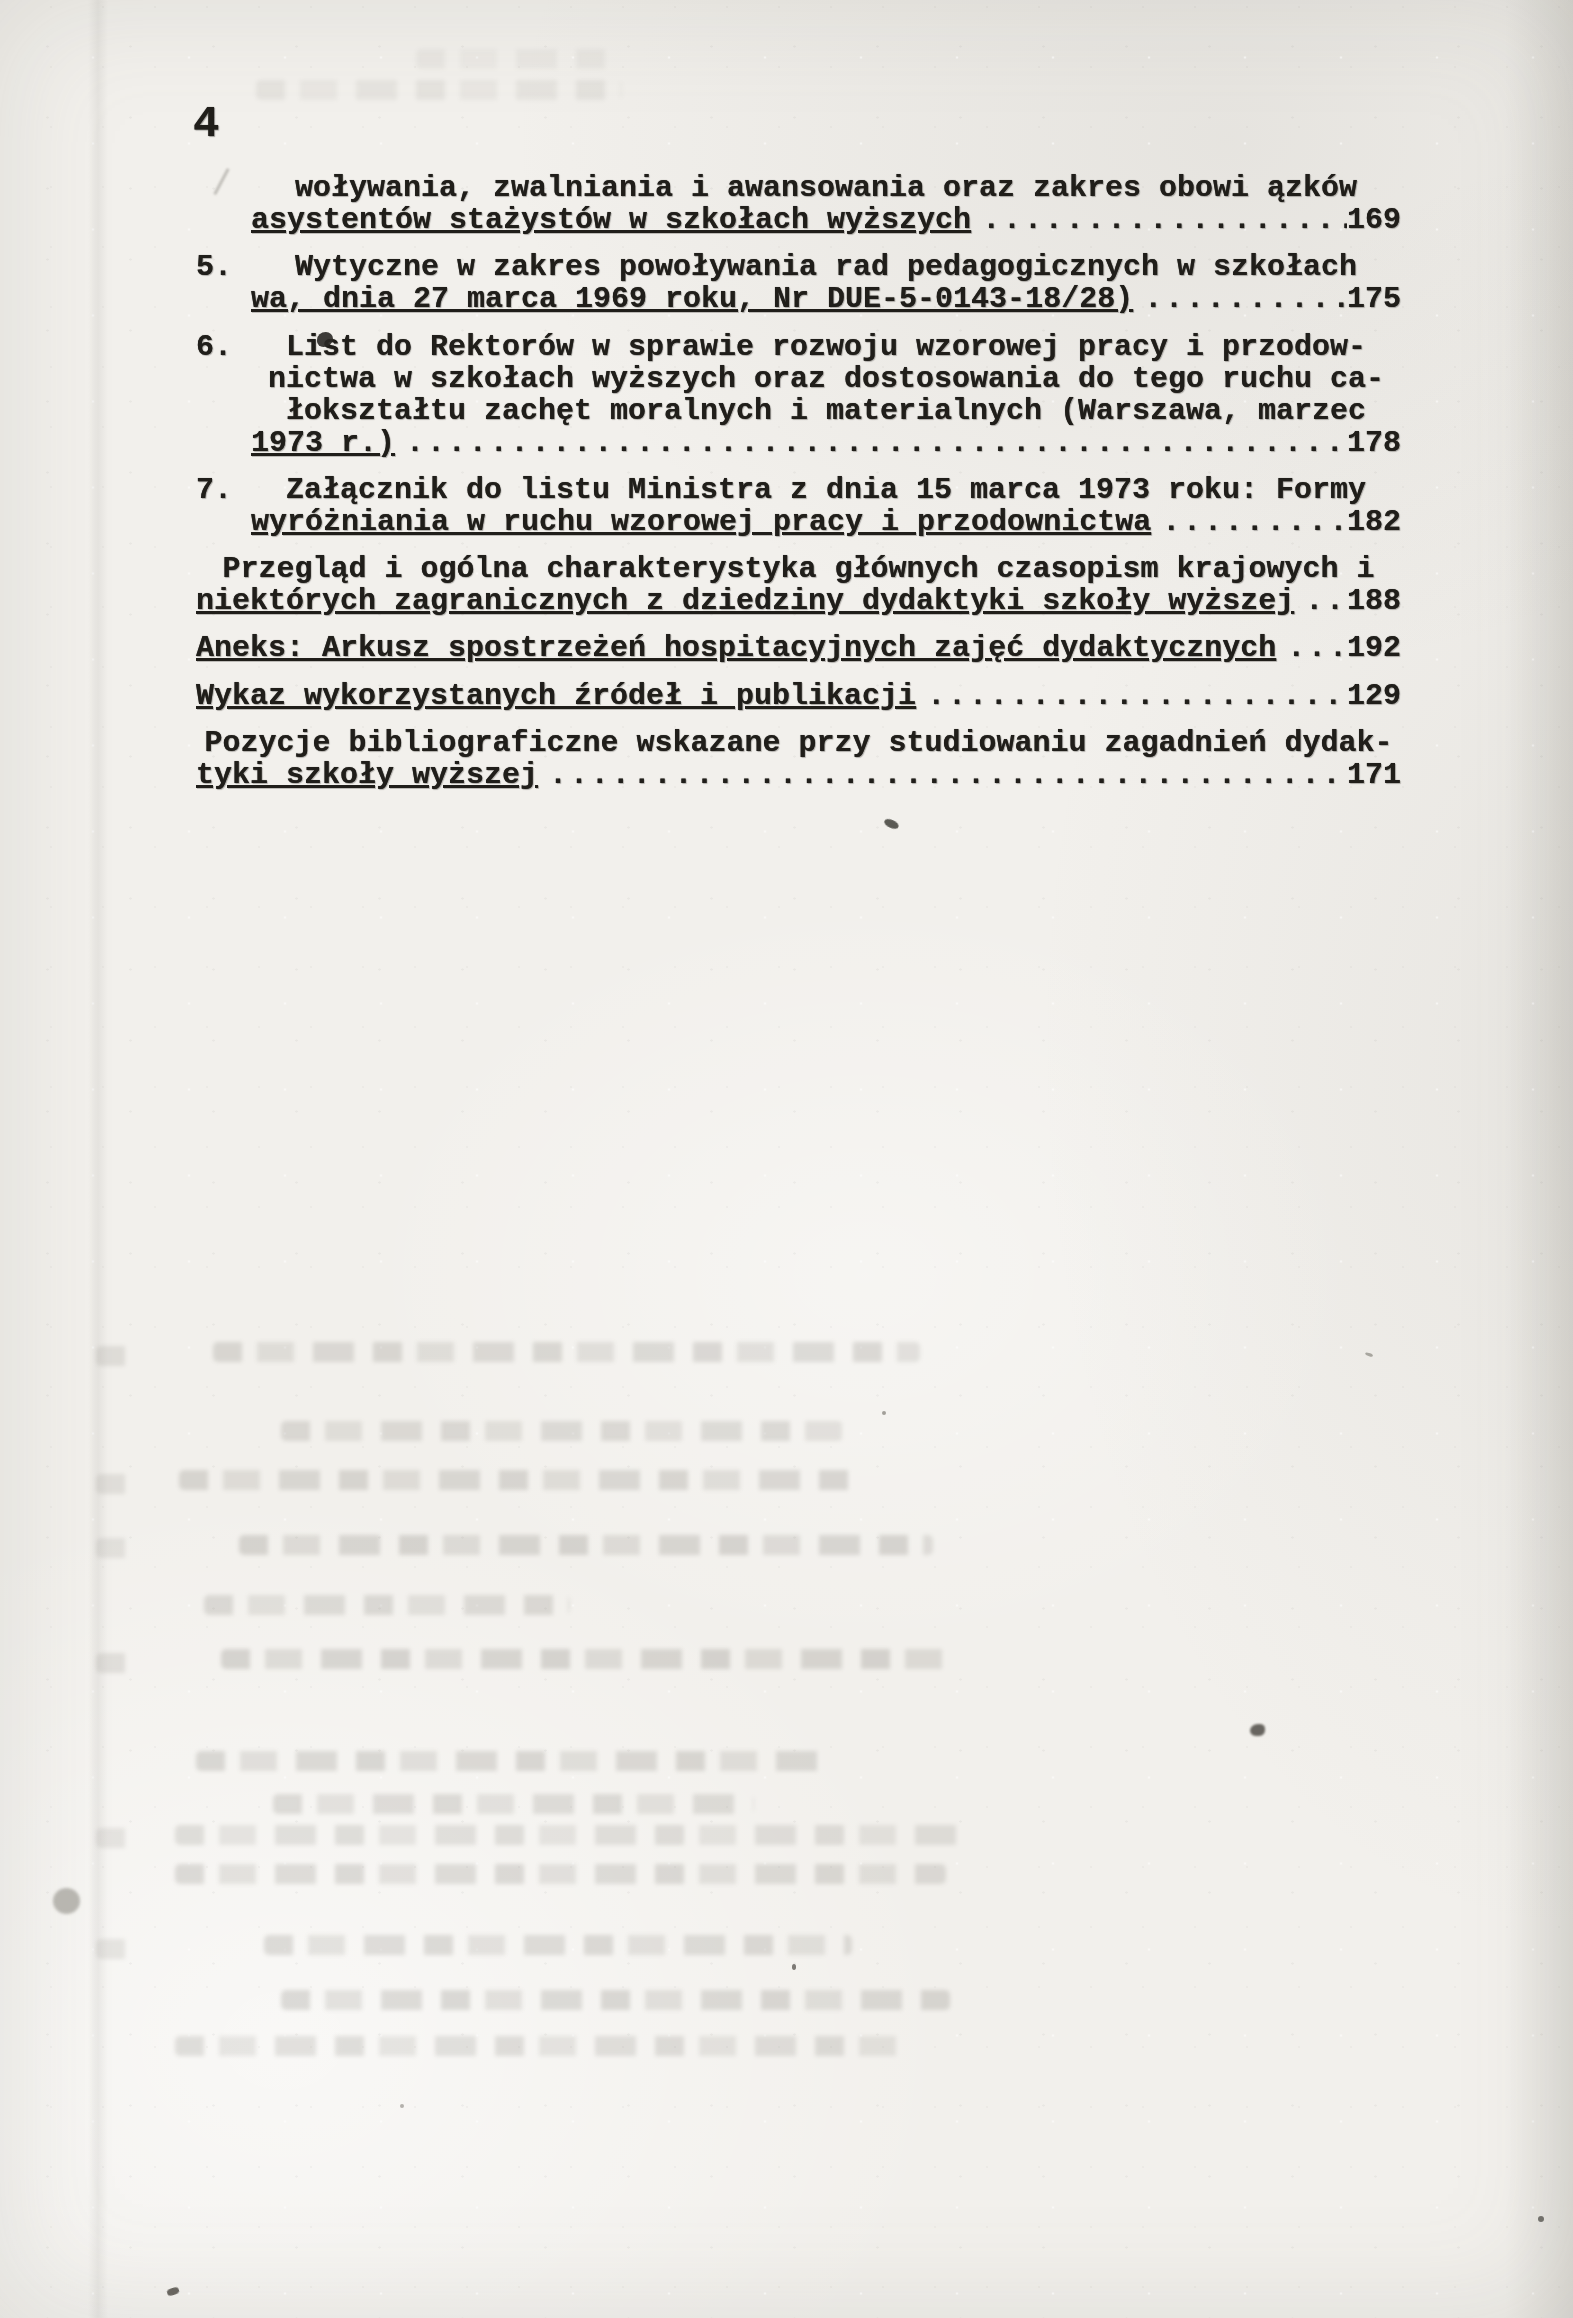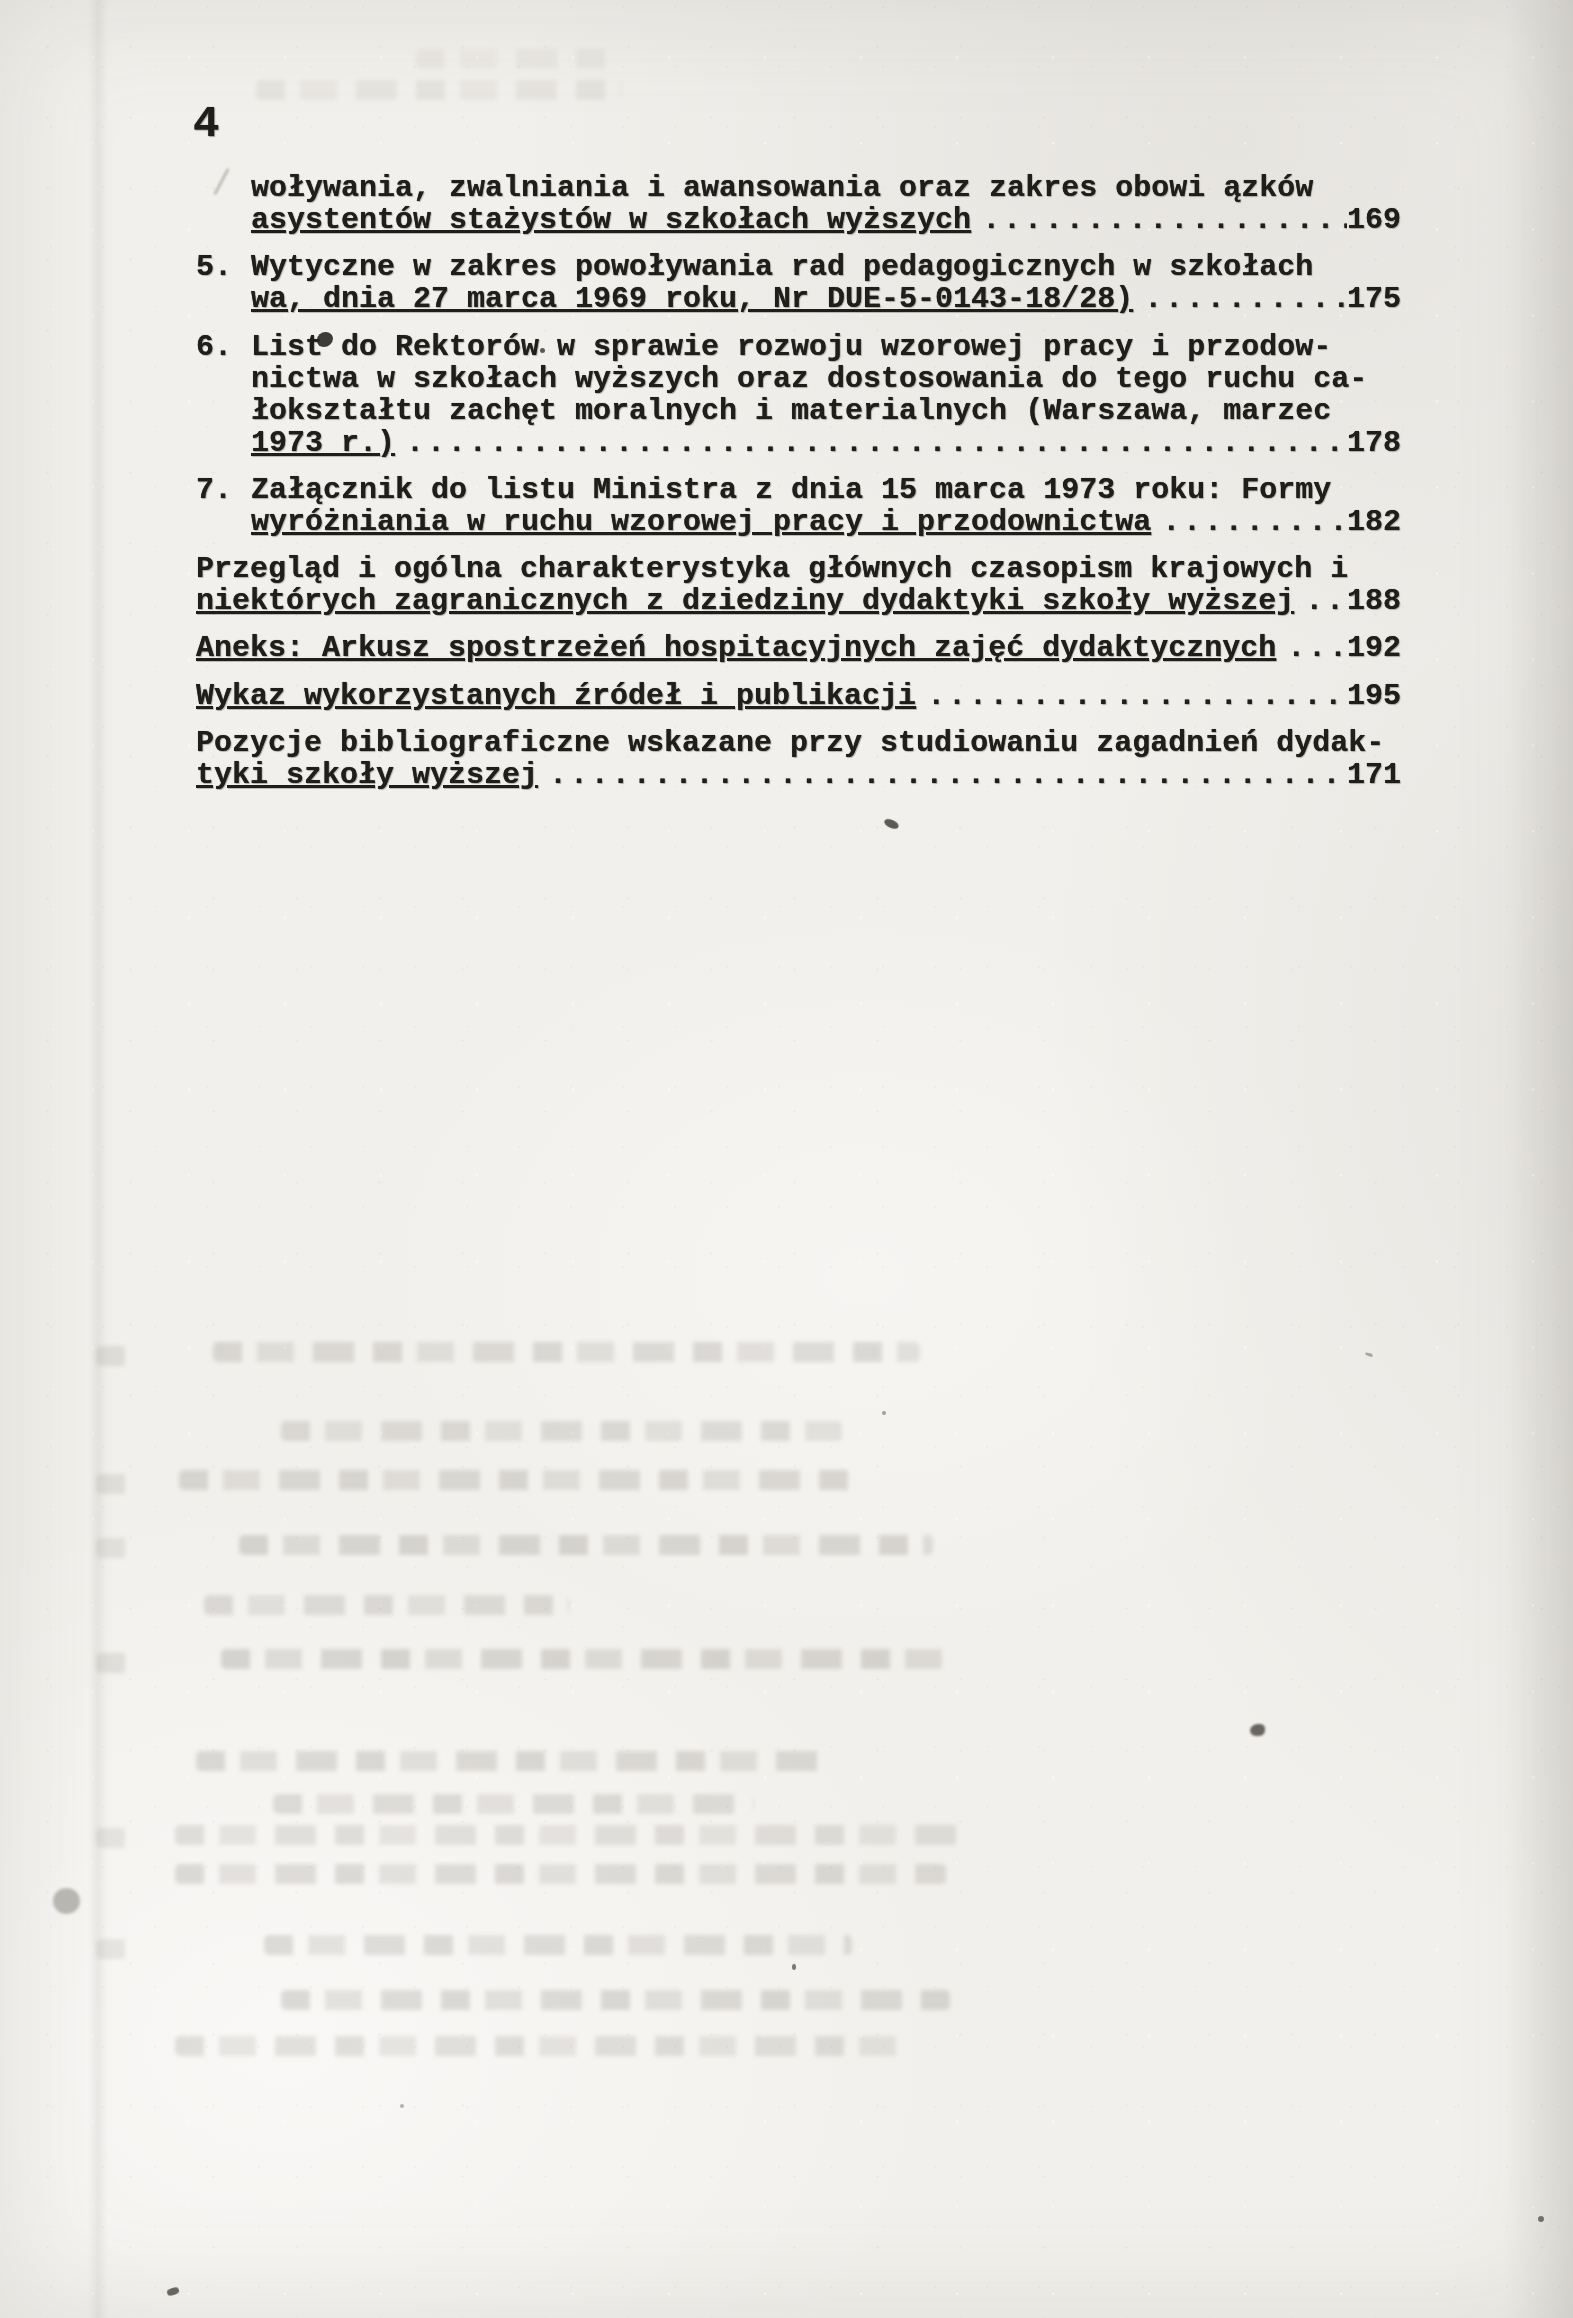--- a/index.html
+++ b/index.html
@@ -44,21 +44,21 @@
   }
   .toc{
     position:absolute;left:196px;top:172px;width:1205px;
     font-size:30px;line-height:32px;
     text-shadow:0 0 0.7px rgba(32,30,26,0.85), 0.9px 0.9px 0.9px rgba(32,30,26,0.28);
   }
   .entry{display:flex;margin:0 0 15.3px 0;}
   .toc .entry:nth-child(5){margin-top:14.5px;}
   .num{flex:0 0 55px;}
   .body{flex:1 1 auto;min-width:0;}
-  .line{white-space:nowrap;}
+  .line{white-space:nowrap;text-align:center;}
   .line.last{display:flex;align-items:baseline;}
   .line.last .text{flex:0 0 auto;white-space:nowrap;text-decoration:underline;}
   .leader{
     flex:1 1 0;min-width:0;overflow:hidden;white-space:nowrap;
     letter-spacing:2.9px;padding-left:11px;
   }
   .pageno{flex:0 0 auto;white-space:nowrap;}
   .bleed{
     position:absolute;height:20.4px;pointer-events:none;
     background:repeating-linear-gradient(90deg,
@@ -147,21 +147,21 @@
         <span class="pageno">192</span>
       </div>
     </div>
   </div>
       <div class="entry flush">
 
     <div class="body">
       <div class="line last">
         <span class="text">Wykaz wykorzystanych źródeł i publikacji</span>
         <span class="leader">...........................</span>
-        <span class="pageno">195</span>
+        <span class="pageno">129</span>
       </div>
     </div>
   </div>
       <div class="entry flush">
 
     <div class="body">
       <div class="line">Pozycje bibliograficzne wskazane przy studiowaniu zagadnień dydak-</div>
           <div class="line last">
         <span class="text">tyki szkoły wyższej</span>
         <span class="leader">...............................................</span>

